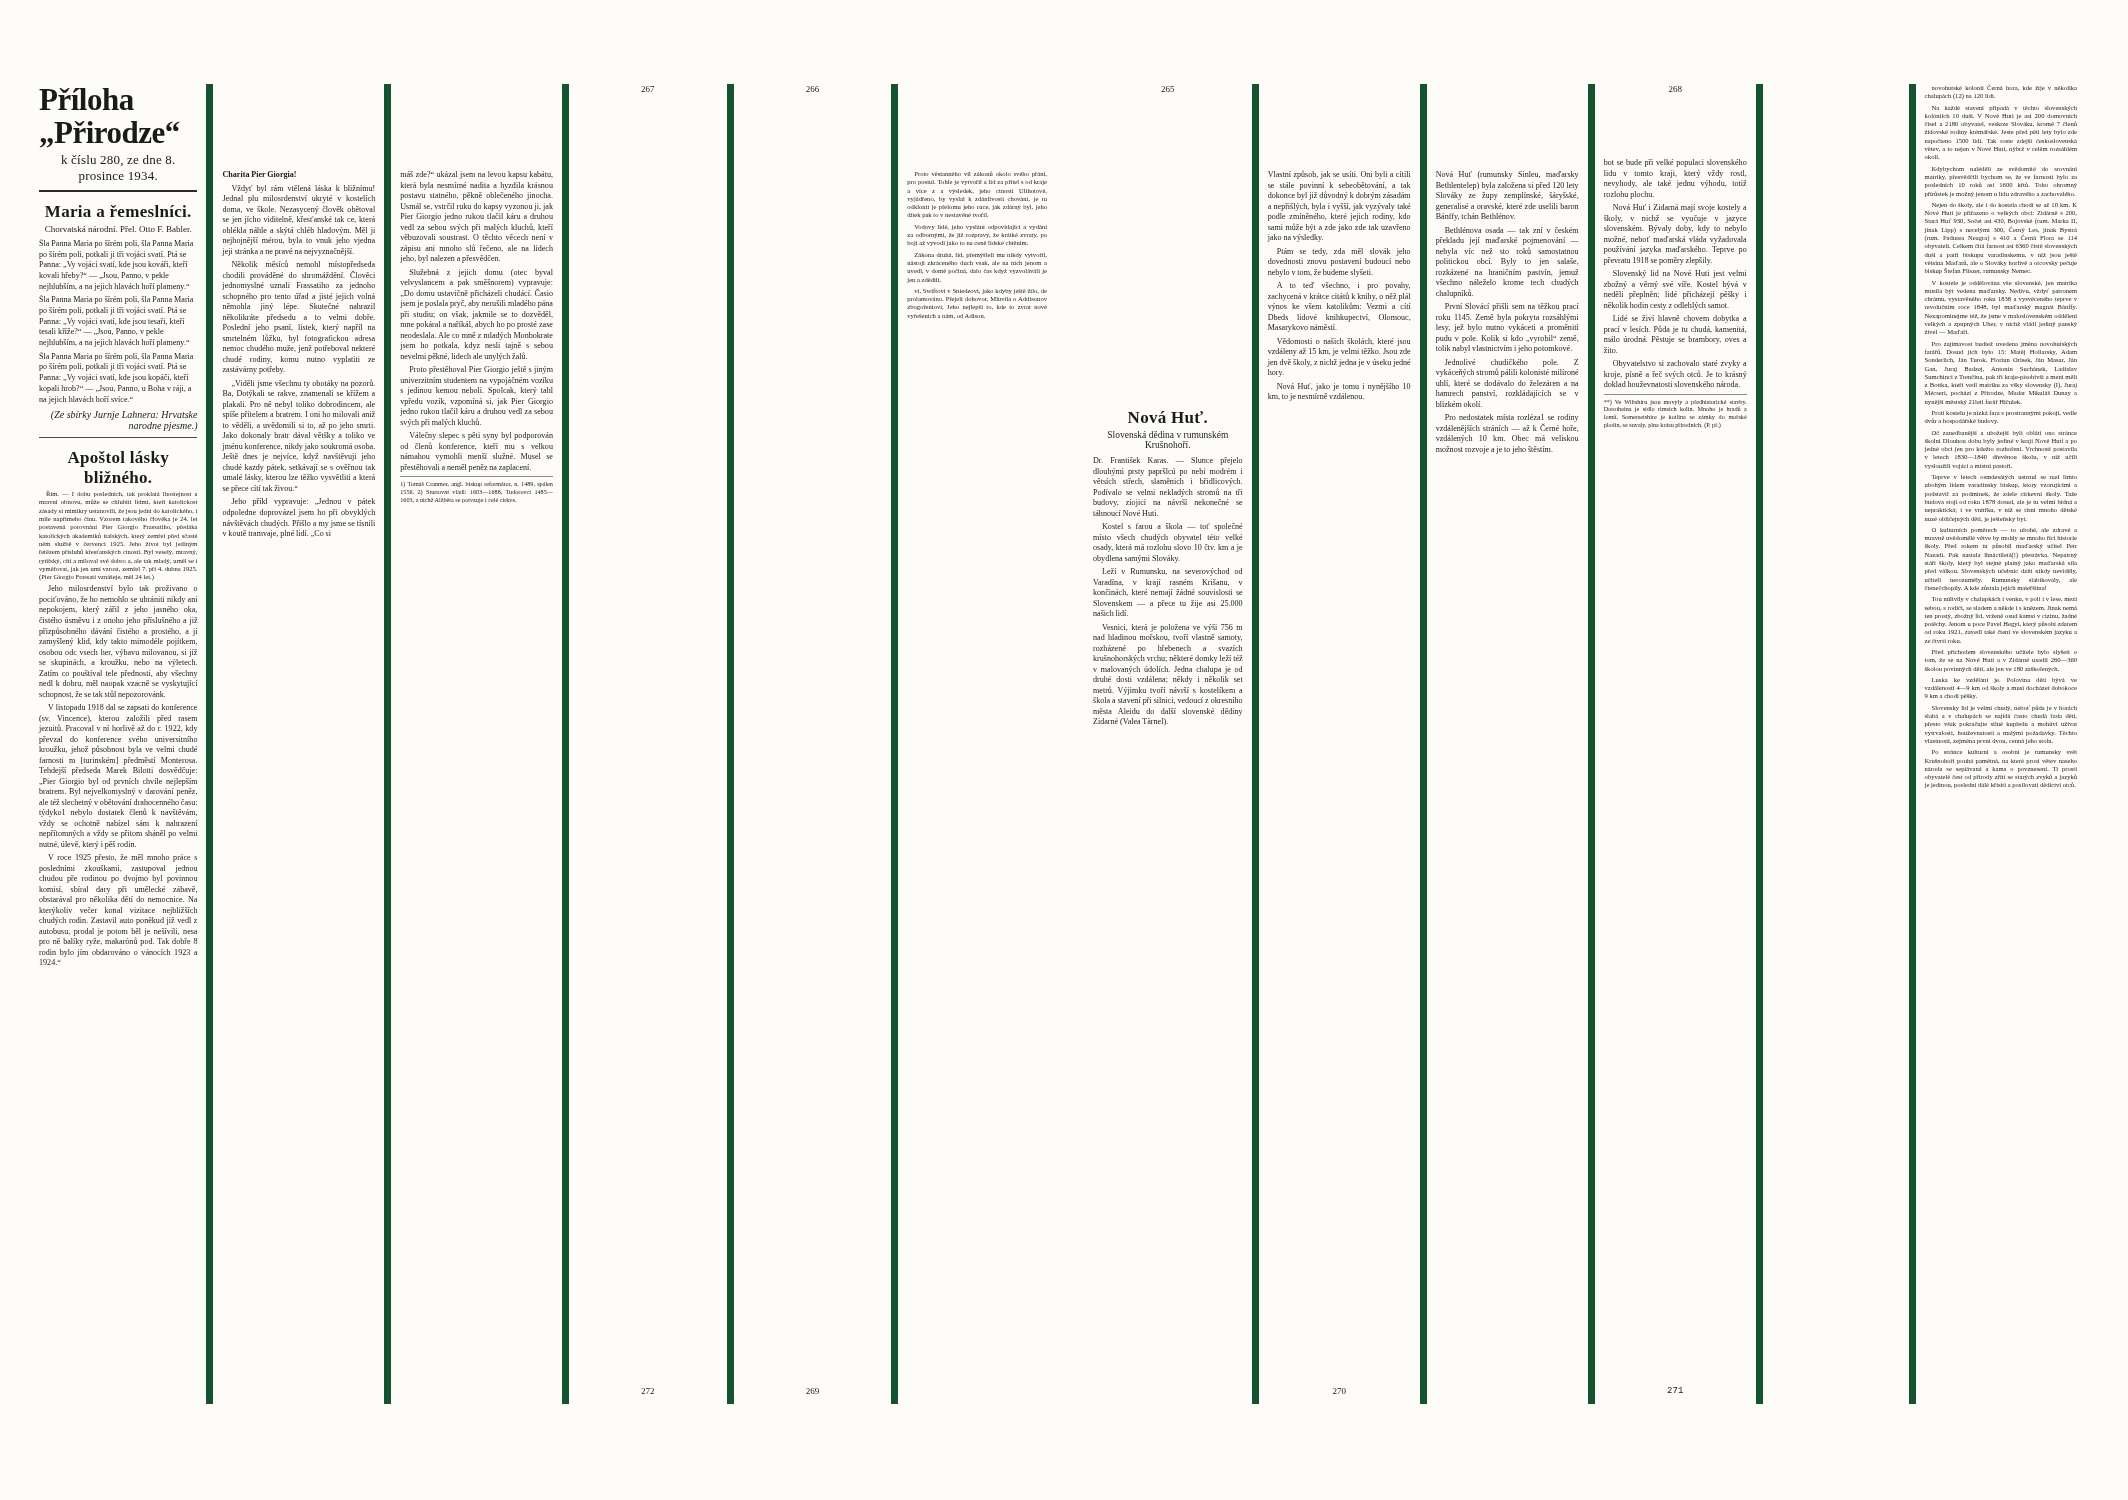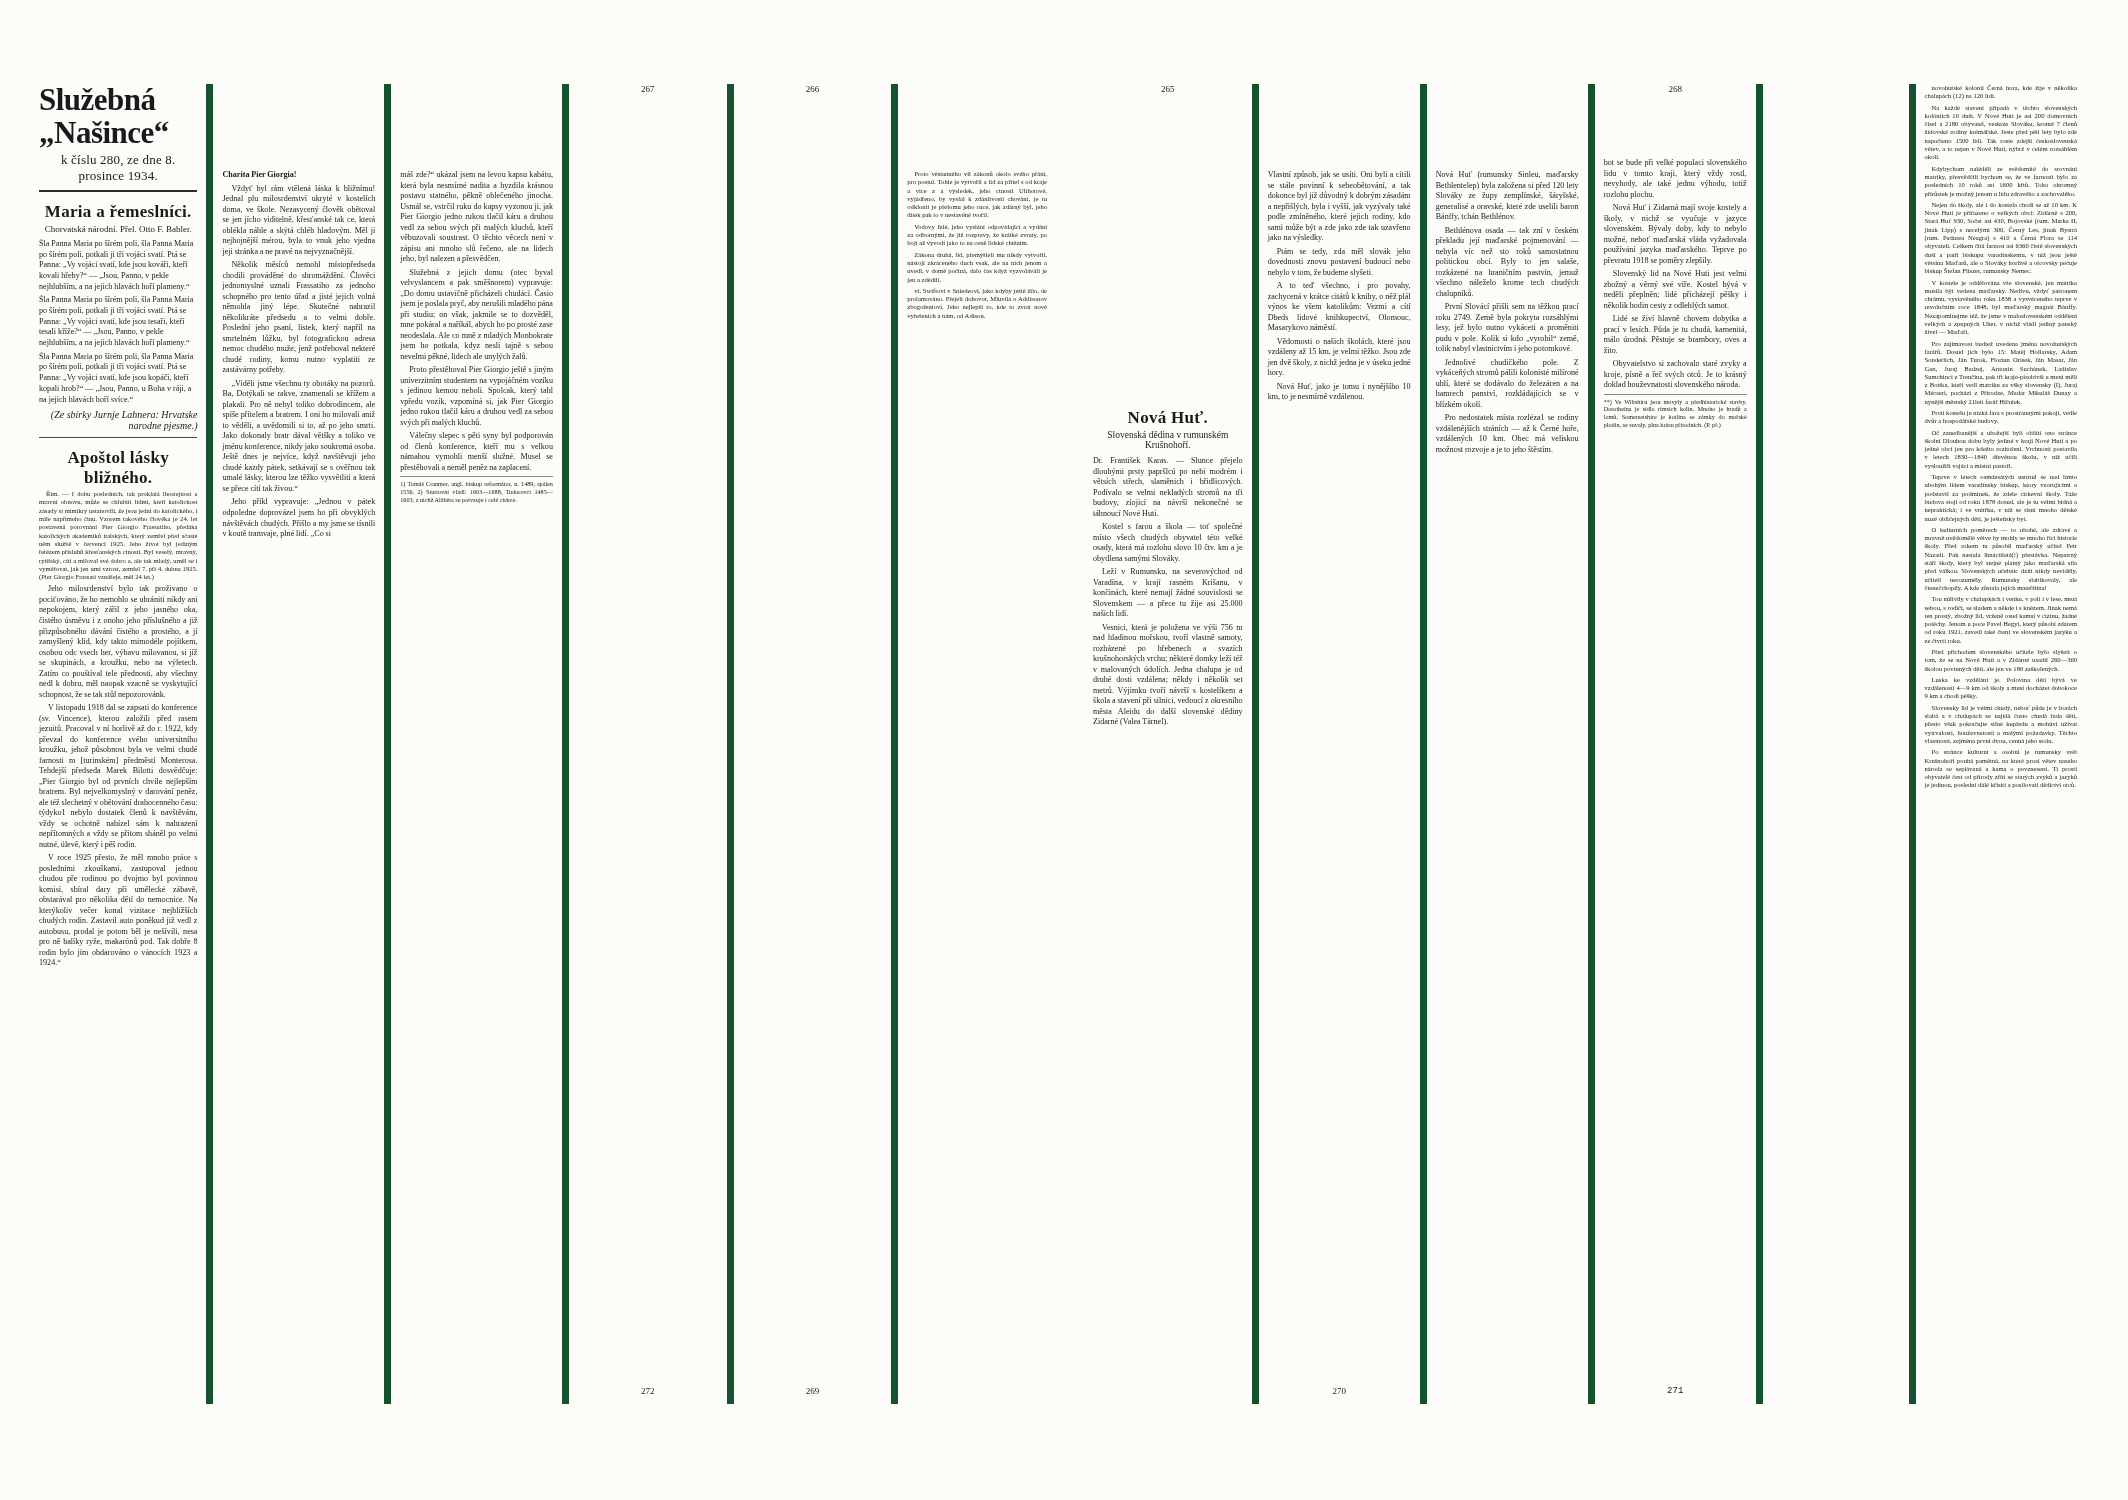--- a/index.html
+++ b/index.html
@@ -154,21 +154,21 @@
 <body>
 
 <div class="page">
   <div class="spread">
 
     <div class="sheet left">
       <div class="cols">
 
         <div class="col" style="width:212px">
           <div class="masthead">
-            <div class="title">Služebná „Našince“</div>
+            <div class="title">Příloha „Přirodze“</div>
             <div class="sub">k číslu 280, ze dne 8. prosince 1934.</div>
           </div>
           <hr class="rule">
 
           <h2 class="art-title">Maria a řemeslníci.</h2>
           <div class="byline">Chorvatská národní. Přel. Otto F. Babler.</div>
           <p class="verse">Šla Panna Maria po šírém poli, šla Panna Maria po šírém poli, potkali ji tři vojáci svatí. Ptá se Panna: „Vy vojáci svatí, kde jsou kováři, kteří kovali hřeby?“ — „Jsou, Panno, v pekle nejhlubším, a na jejich hlavách hoří plameny.“</p>
           <p class="verse">Šla Panna Maria po šírém poli, šla Panna Maria po šírém poli, potkali ji tři vojáci svatí. Ptá se Panna: „Vy vojáci svatí, kde jsou tesaři, kteří tesali kříže?“ — „Jsou, Panno, v pekle nejhlubším, a na jejich hlavách hoří plameny.“</p>
           <p class="verse">Šla Panna Maria po šírém poli, šla Panna Maria po šírém poli, potkali ji tři vojáci svatí. Ptá se Panna: „Vy vojáci svatí, kde jsou kopáči, kteří kopali hrob?“ — „Jsou, Panno, u Boha v ráji, a na jejich hlavách hoří svíce.“</p>
           <p class="credit">(Ze sbírky Jurnje Lahnera: Hrvatske narodne pjesme.)</p>
@@ -247,21 +247,21 @@
           <p class="body">A to teď všechno, i pro povahy, zachycená v krátce citátů k knihy, o něž plál výnos ke všem katolikům: Vezmi a cítí Dbeds lidové knihkupectví, Olomouc, Masarykovo náměstí.</p>
           <p class="body">Vědomosti o našich školách, které jsou vzdáleny až 15 km, je velmi těžko. Jsou zde jen dvě školy, z nichž jedna je v úseku jedné hory.</p>
           <p class="body">Nová Huť, jako je tomu i nynějšího 10 km, to je nesmírně vzdálenou.</p>
           <div class="pagenum" style="bottom:8px;">270</div>
         </div>
 
         <div class="col" style="width:176px">
           <div style="height:86px"></div>
           <p class="body noindent">Nová Huť (rumunsky Sinleu, maďarsky Bethlentelep) byla založena si před 120 lety Slováky ze župy zemplínské, šáryšské, generalisé a oravské, které zde uselili baron Bánffy, tchán Bethlénov.</p>
           <p class="body">Bethlénova osada — tak zní v českém překladu její maďarské pojmenování — nebyla víc než sto roků samostatnou politickou obcí. Byly to jen salaše, rozkázené na hraničním pastvín, jemuž všechno náleželo krome tech chudých chalupníků.</p>
-          <p class="body">První Slovácí přišli sem na těžkou prací roku 2749. Země byla pokryta rozsáhlými lesy, jež bylo nutno vykáceti a proměniti pudu v pole. Kolik si kdo „vyrobil“ země, tolik nabyl vlastnictvím i jeho potomkové.</p>
+          <p class="body">První Slovácí přišli sem na těžkou prací roku 1145. Země byla pokryta rozsáhlými lesy, jež bylo nutno vykáceti a proměniti pudu v pole. Kolik si kdo „vyrobil“ země, tolik nabyl vlastnictvím i jeho potomkové.</p>
           <p class="body">Jednolivé chudičkého pole. Z vykáceňých stromů pálili kolonisté milíroné uhlí, které se dodávalo do železáren a na hamrech panství, rozkládajících se v blízkém okolí.</p>
           <p class="body">Pro nedostatek místa rozléza1 se rodiny vzdálenějších stráních — až k Černé hoře, vzdálených 10 km. Obec má veliskou možnost rozvoje a je to jeho štěstím.</p>
         </div>
 
         <div class="col" style="width:176px">
           <div class="colnum-top">268</div>
           <div style="height:60px"></div>
           <p class="body noindent">bot se bude při velké populaci slovenského lidu v tomto kraji, který vždy rostl, nevyhody, ale také jednu výhodu, totiž rozlohu plochu.</p>
           <p class="body">Nová Huť i Zidarná mají svoje kostely a školy, v nichž se vyučuje v jazyce slovenském. Bývaly doby, kdy to nebylo možné, neboť maďarská vláda vyžadovala používání jazyka maďarského. Teprve po převratu 1918 se poměry zlepšily.</p>
           <p class="body">Slovenský lid na Nové Huti jest velmi zbožný a věrný své víře. Kostel bývá v neděli přeplněn; lidé přicházejí pěšky i několik hodin cesty z odlehlých samot.</p>

